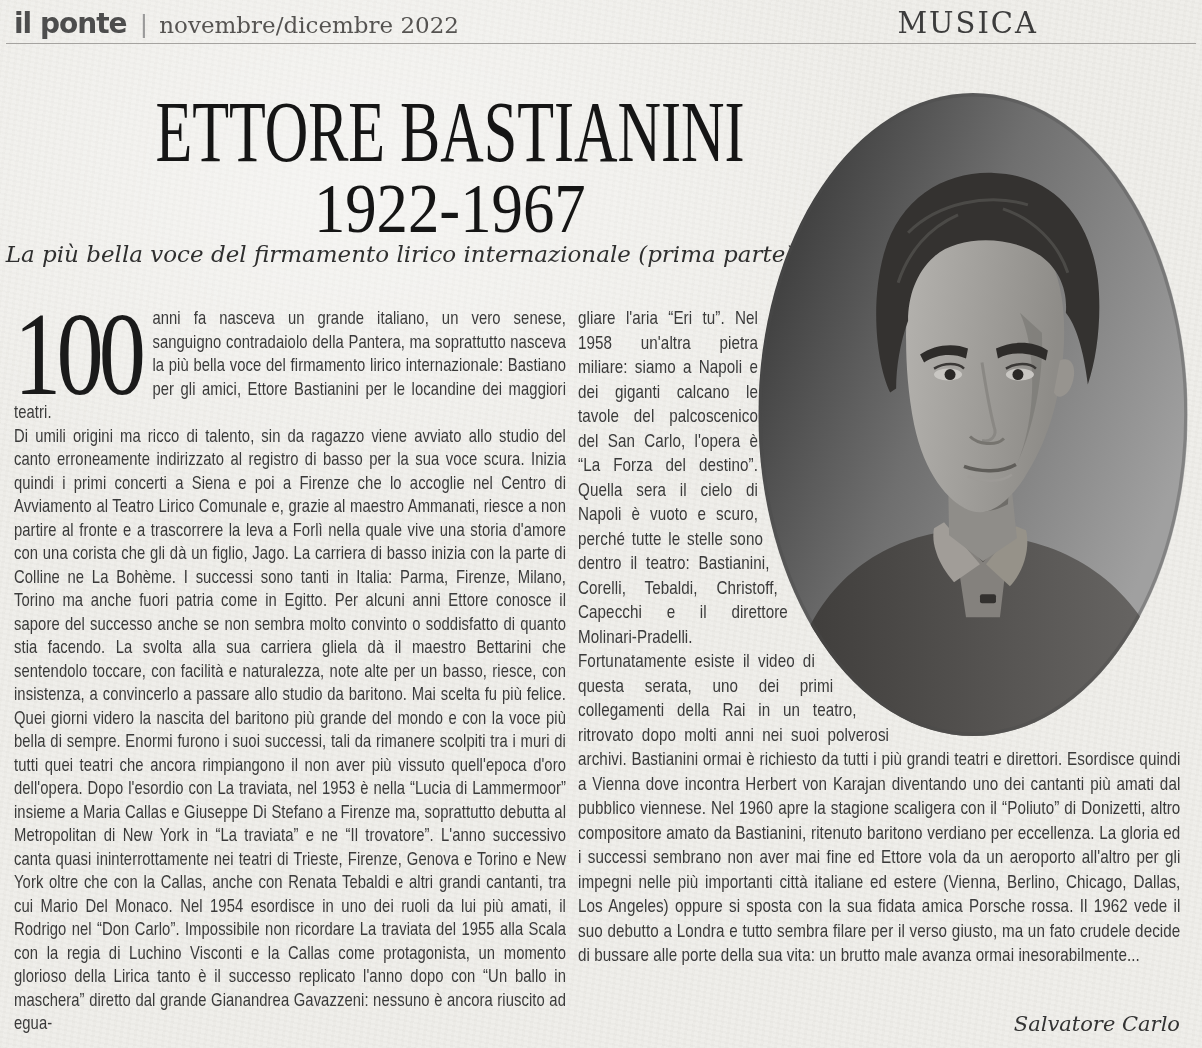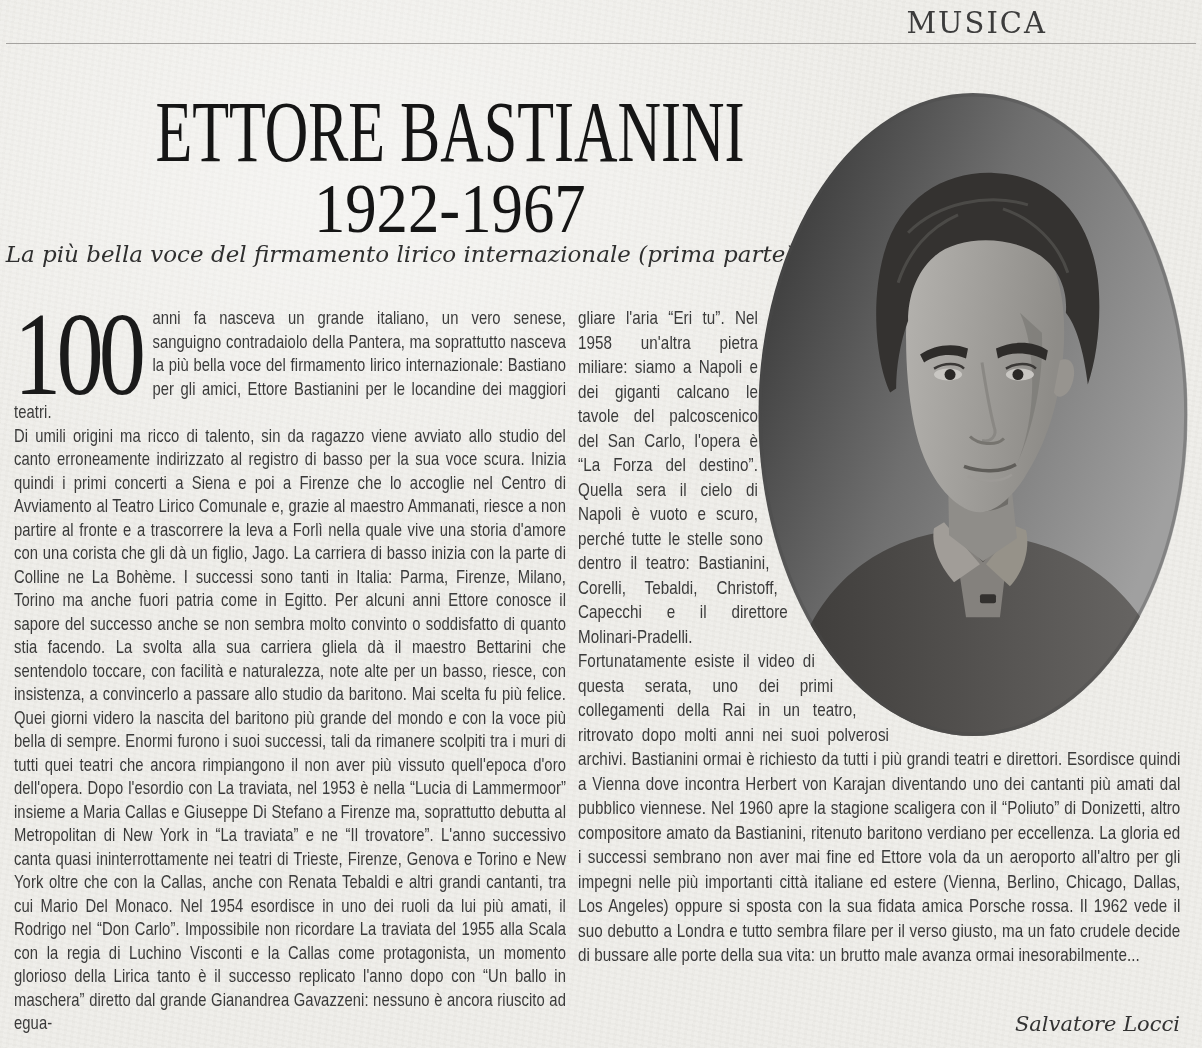--- a/index.html
+++ b/index.html
@@ -18,21 +18,21 @@
 
   
   .masthead{position:absolute;top:7px;left:14px;display:flex;align-items:baseline;}
   .logo{
     font-family:"DejaVu Sans", sans-serif;
     font-weight:bold;font-size:28px;letter-spacing:-1px;color:#4d4d4d;
   }
   .pipe{font-size:26px;color:#9a9a9a;margin:0 12px 0 14px;font-weight:200;}
   .issue-date{font-family:"DejaVu Serif", serif;font-size:23px;color:#555351;}
   .section-name{
-    position:absolute;top:6px;right:155px;
+    position:absolute;top:6px;right:164px;
     font-family:"DejaVu Serif", serif;font-size:29px;letter-spacing:2px;color:#3c3c3c;
   }
   .head-rule{position:absolute;top:43px;left:6px;right:6px;height:0;border-top:1px solid #a5a3a0;}
   .byline{
     position:absolute;top:55px;right:82px;
     font-family:"DejaVu Serif", serif;font-style:italic;font-size:20px;color:#4a4a4a;
   }
 
   
   .title-block{
@@ -85,20 +85,25 @@
 
   
   .portrait{position:absolute;left:758px;top:93px;width:430px;height:644px;}
   .portrait svg{display:block;width:100%;height:100%;}
 </style>
 </head>
 <body>
 
 <div class="page">
 
+  <div class="masthead">
+    <span class="logo">il ponte</span>
+    <span class="pipe">|</span>
+    <span class="issue-date">novembre/dicembre 2022</span>
+  </div>
   <div class="section-name">MUSICA</div>
   <div class="head-rule"></div>
 
   <div class="title-block">
     <div class="title-main">ETTORE BASTIANINI</div>
     <div><span class="title-years">1922-1967</span></div>
   </div>
   <div class="subtitle">La più bella voce del firmamento lirico internazionale (prima parte)</div>
 
   <div class="portrait">
@@ -155,15 +160,15 @@
   <div class="col col-left">
     <p><span class="dropcap">100</span><span>anni fa nasceva un grande italiano, un vero senese, sanguigno contradaiolo della Pantera, ma soprattutto nasceva la più bella voce del firmamento lirico internazionale: Bastiano per gli amici, Ettore Bastianini per le locandine dei maggiori teatri.</span></p>
     <p>Di umili origini ma ricco di talento, sin da ragazzo viene avviato allo studio del canto erroneamente indirizzato al registro di basso per la sua voce scura. Inizia quindi i primi concerti a Siena e poi a Firenze che lo accoglie nel Centro di Avviamento al Teatro Lirico Comunale e, grazie al maestro Ammanati, riesce a non partire al fronte e a trascorrere la leva a Forlì nella quale vive una storia d'amore con una corista che gli dà un figlio, Jago. La carriera di basso inizia con la parte di Colline ne La Bohème. I successi sono tanti in Italia: Parma, Firenze, Milano, Torino ma anche fuori patria come in Egitto. Per alcuni anni Ettore conosce il sapore del successo anche se non sembra molto convinto o soddisfatto di quanto stia facendo. La svolta alla sua carriera gliela dà il maestro Bettarini che sentendolo toccare, con facilità e naturalezza, note alte per un basso, riesce, con insistenza, a convincerlo a passare allo studio da baritono. Mai scelta fu più felice. Quei giorni videro la nascita del baritono più grande del mondo e con la voce più bella di sempre. Enormi furono i suoi successi, tali da rimanere scolpiti tra i muri di tutti quei teatri che ancora rimpiangono il non aver più vissuto quell'epoca d'oro dell'opera. Dopo l'esordio con La traviata, nel 1953 è nella “Lucia di Lammermoor” insieme a Maria Callas e Giuseppe Di Stefano a Firenze ma, soprattutto debutta al Metropolitan di New York in “La traviata” e ne “Il trovatore”. L'anno successivo canta quasi ininterrottamente nei teatri di Trieste, Firenze, Genova e Torino e New York oltre che con la Callas, anche con Renata Tebaldi e altri grandi cantanti, tra cui Mario Del Monaco. Nel 1954 esordisce in uno dei ruoli da lui più amati, il Rodrigo nel “Don Carlo”. Impossibile non ricordare La traviata del 1955 alla Scala con la regia di Luchino Visconti e la Callas come protagonista, un momento glorioso della Lirica tanto è il successo replicato l'anno dopo con “Un ballo in maschera” diretto dal grande Gianandrea Gavazzeni: nessuno è ancora riuscito ad egua-</p>
   </div>
 
   <div class="col col-right">
     <div class="photo-spacer"></div>
     <p>gliare l'aria “Eri tu”. Nel 1958 un'altra pietra miliare: siamo a Napoli e dei giganti calcano le tavole del palcoscenico del San Carlo, l'opera è “La Forza del destino”. Quella sera il cielo di Napoli è vuoto e scuro, perché tutte le stelle sono dentro il teatro: Bastianini, Corelli, Tebaldi, Christoff, Capecchi e il direttore Molinari-Pradelli. Fortunatamente esiste il video di questa serata, uno dei primi collegamenti della Rai in un teatro, ritrovato dopo molti anni nei suoi polverosi archivi. Bastianini ormai è richiesto da tutti i più grandi teatri e direttori. Esordisce quindi a Vienna dove incontra Herbert von Karajan diventando uno dei cantanti più amati dal pubblico viennese. Nel 1960 apre la stagione scaligera con il “Poliuto” di Donizetti, altro compositore amato da Bastianini, ritenuto baritono verdiano per eccellenza. La gloria ed i successi sembrano non aver mai fine ed Ettore vola da un aeroporto all'altro per gli impegni nelle più importanti città italiane ed estere (Vienna, Berlino, Chicago, Dallas, Los Angeles) oppure si sposta con la sua fidata amica Porsche rossa. Il 1962 vede il suo debutto a Londra e tutto sembra filare per il verso giusto, ma un fato crudele decide di bussare alle porte della sua vita: un brutto male avanza ormai inesorabilmente...</p>
   </div>
 
-  <div class="signature">Salvatore Locci</div>
+  <div class="signature">Salvatore Carlo</div>
 
 </div>
 
 </body></html>

